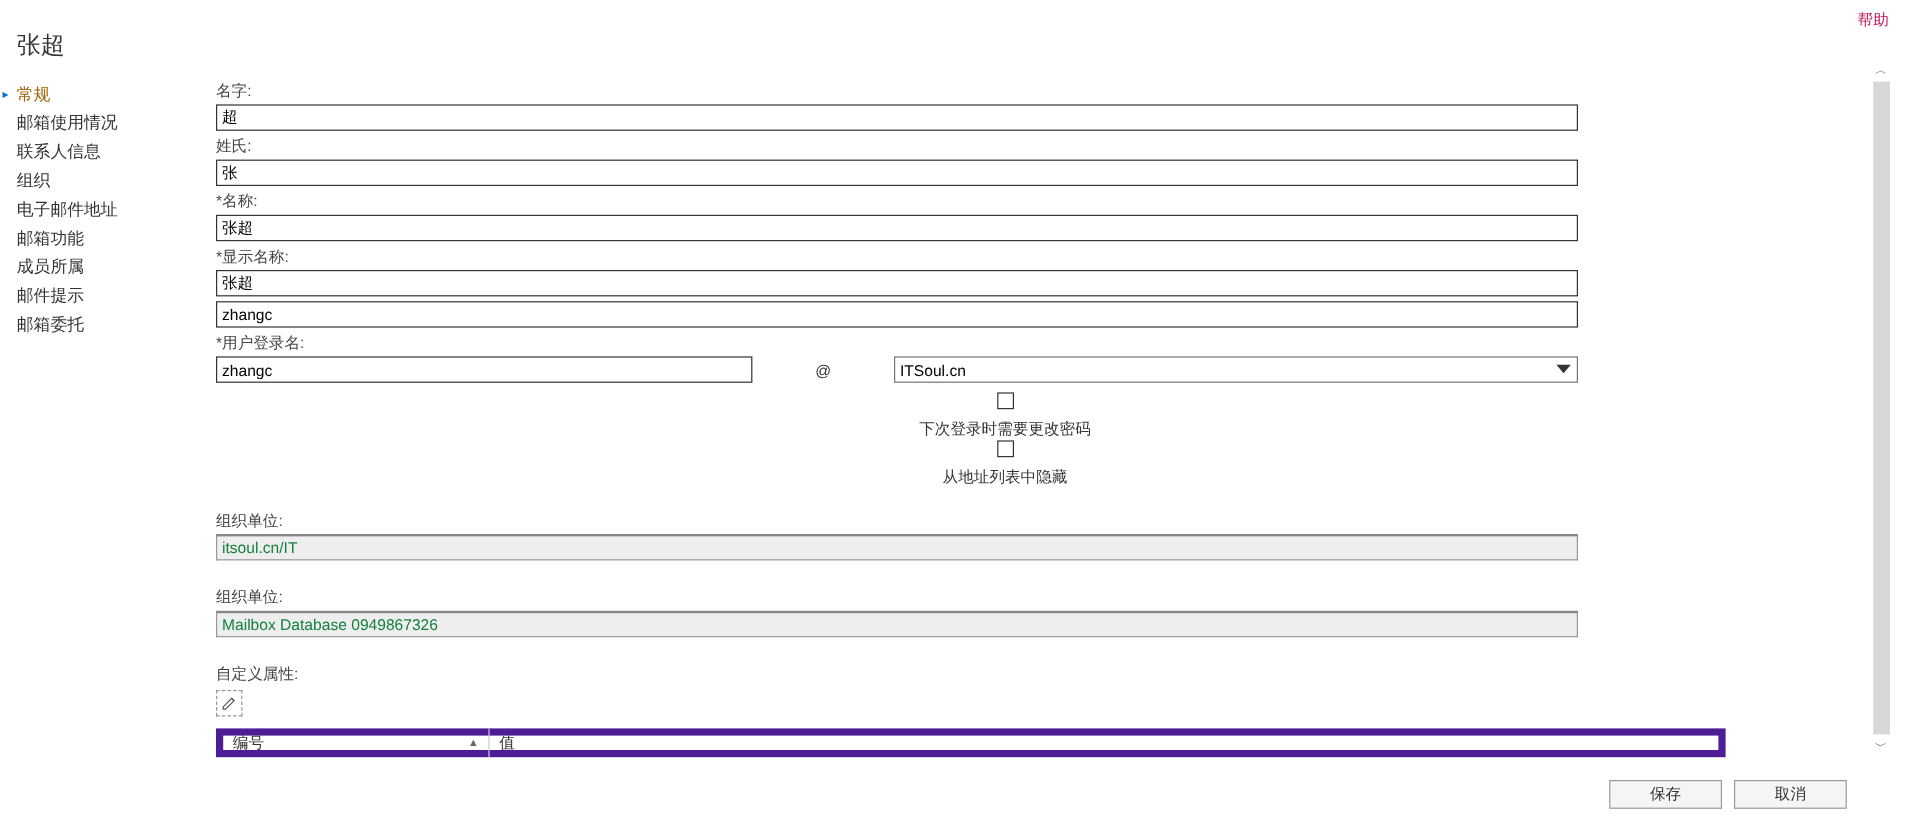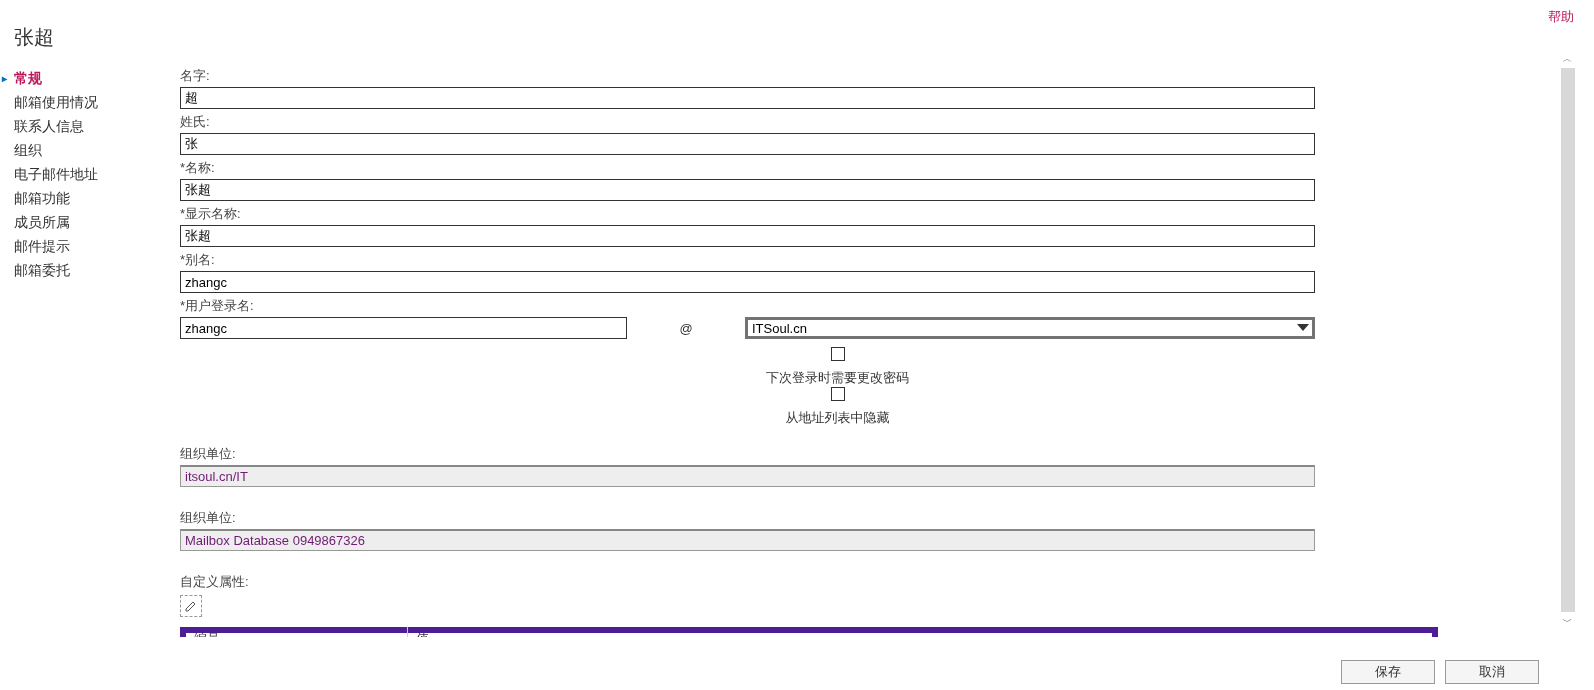--- a/index.html
+++ b/index.html
@@ -42,22 +42,21 @@
       padding-left: 8px;
     }
     .sidebar-item {
       padding: 3px 0 3px 6px;
       font-size: 14px;
       color: #333;
       cursor: pointer;
       position: relative;
     }
     .sidebar-item.active {
-      color: #be185d;
-      font-weight: bold;
+      color: #a16207;
     }
     .sidebar-item.active::before {
       content: "▸";
       position: absolute;
       left: -6px;
       font-size: 10px;
       top: 6px;
       color: #0072c6;
     }
     .content {
@@ -82,21 +81,21 @@
       border: 1px solid #333;
       padding: 1px 4px;
       font-size: 13px;
       font-family: inherit;
       background: #fff;
     }
     .form-input.readonly {
       background: #eeeeee;
       border: 1px solid #999;
       border-top: 2px solid #888;
-      color: #701a75;
+      color: #15803d;
     }
     .login-row {
       display: flex;
       align-items: center;
       gap: 0;
     }
     .login-input {
       width: 447px;
       height: 22px;
       border: 1px solid #333;
@@ -105,21 +104,21 @@
       font-family: inherit;
     }
     .at-symbol {
       width: 118px;
       text-align: center;
       font-size: 13px;
     }
     .domain-select {
       width: 570px;
       height: 22px;
-      border: 3px solid #737373;
+      border: 1px solid #737373;
       padding: 1px 4px;
       font-size: 13px;
       font-family: inherit;
       background: #fff;
       appearance: none;
       position: relative;
     }
     .select-wrapper {
       position: relative;
       width: 570px;
@@ -218,21 +217,21 @@
       cursor: pointer;
     }
     .scroll-track {
       flex: 1;
       width: 14px;
       background: #d8d8d8;
       margin: 1px 0;
     }
     .footer {
       position: absolute;
-      bottom: 6px;
+      bottom: 16px;
       right: 55px;
       display: flex;
       gap: 10px;
     }
     .btn {
       width: 94px;
       height: 24px;
       border: 1px solid #999;
       background: #f5f5f5;
       font-size: 13px;
@@ -276,21 +275,20 @@
       <label class="form-label">*名称:</label>
       <input class="form-input" type="text" value="张超" style="">
     </div>
 
     <div class="form-group">
       <label class="form-label">*显示名称:</label>
       <input class="form-input" type="text" value="张超" style="">
     </div>
 
     <div class="form-group">
-      <label class="form-label">*别名:</label>
       <input class="form-input" type="text" value="zhangc" style="">
     </div>
 
     <div class="form-group">
       <label class="form-label">*用户登录名:</label>
       <div class="login-row">
         <input class="login-input" type="text" value="zhangc" style="">
         <span class="at-symbol">@</span>
         <div class="select-wrapper">
           <select class="domain-select">

